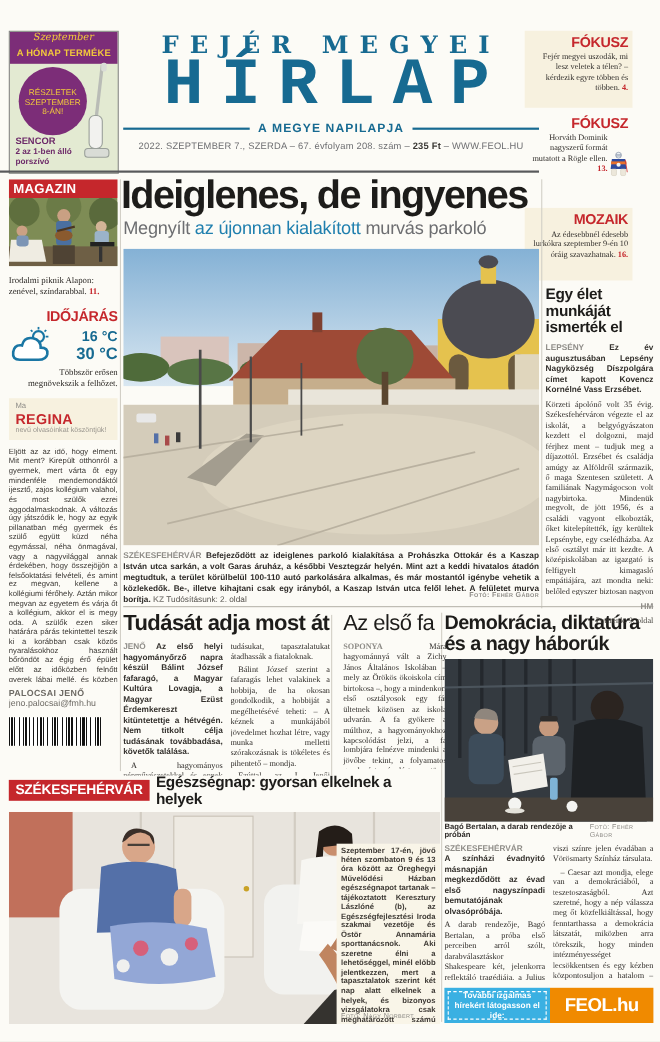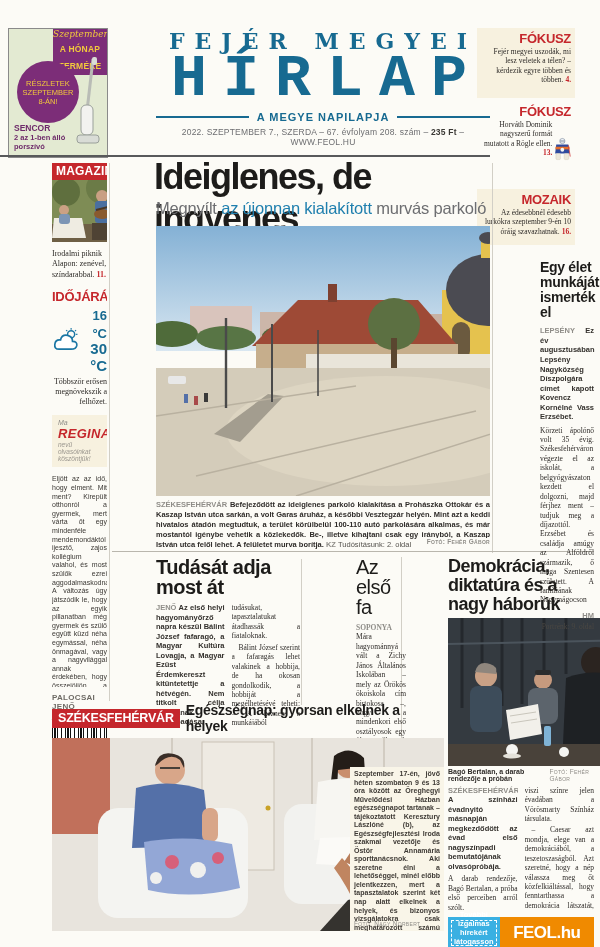--- a/index.html
+++ b/index.html
@@ -2,21 +2,21 @@
 <html lang="hu"><head>
 <meta charset="utf-8">
 <style>
   * { margin:0; padding:0; box-sizing:border-box; }
   html,body { background:#e9e7e0; }
   body { font-family:"Liberation Sans", sans-serif; }
   #page {
     position:relative; width:600px; height:947px; margin:0 auto;
     background:#fcfbf6; overflow:hidden; color:#2e2b28;
   }
-  .abs { position:absolute;padding-left:44px; }
+  .abs { position:absolute; }
 
   
   .body-serif { font-family:"Liberation Serif", serif; font-size:7.5px; line-height:1.26; color:#2e2b28; text-align:justify; }
   .body-serif p { margin:0; }
   .body-serif p.ind { text-indent:7px; margin-top:2px; }
   .lead-sans { font-family:"Liberation Sans", sans-serif; font-weight:bold; font-size:7.5px; line-height:1.27; color:#33302c; text-align:justify; }
   .loc { color:#8f8d88; font-weight:bold; }
   .sigline { text-align:right; }
   .sig { color:#8f8d88; font-weight:bold; font-size:7.5px; }
   .refline { text-align:right; font-family:"Liberation Serif", serif; font-size:7.5px; color:#4a4742; }
@@ -52,21 +52,21 @@
 
   
   .left-col { left:8px; top:163px; width:99px; height:782px; overflow:hidden; }
   .mag-header { background:#c5272c; color:#fff; font-weight:bold; font-size:12px; padding:1px 4px 2px; letter-spacing:.2px; }
   .mag-caption { font-family:"Liberation Serif", serif; font-size:8px; line-height:1.3; margin-top:3px; color:#2e2b28; }
   .weather { margin-top:9px; text-align:right; }
   .weather-row { display:flex; align-items:center; justify-content:space-between; margin-top:2px; }
   .temps { color:#176a91; font-weight:bold; line-height:1.1; text-align:right; }
   .temp1 { font-size:13px; } .temp2 { font-size:15px; display:block; }
   .weather-text { font-family:"Liberation Serif", serif; font-size:8px; line-height:1.25; margin-top:3px; }
-  .nameday { margin-top:8px; background:#f7f1df; padding:4px 6px 5px;font-style:italic; }
+  .nameday { margin-top:8px; background:#f7f1df; padding:4px 6px 5px; }
   .nameday .today { font-size:7px; color:#8f8d88; }
   .nameday .name { color:#c5272c; font-weight:bold; font-size:13px; letter-spacing:.3px; }
   .nameday .greet { font-size:6.5px; color:#9a968e; }
   .ed-title { margin-top:10px; color:#176a91; font-weight:bold; font-size:13.5px; line-height:1.05; letter-spacing:-.3px; }
   .ed-body { margin-top:8px; font-size:7px; line-height:1.23; color:#3a3733; text-align:justify; height:212px; overflow:hidden; }
   .ed-author { margin-top:6px; font-weight:bold; font-size:8px; color:#6d6a64; letter-spacing:.3px; }
   .ed-email { font-size:8px; color:#6d6a64; }
   .barcode { margin-top:8px; width:84px; height:26px;
     background:repeating-linear-gradient(90deg,#111 0 1px,#fff 1px 2px,#111 2px 4px,#fff 4px 5px,#111 5px 6px,#fff 6px 9px,#111 9px 10px,#fff 10px 13px); }
 
@@ -91,21 +91,21 @@
   .cols .col { flex:1; height:122px; overflow:hidden; }
   .a2-body { margin-top:6px; height:116px; overflow:hidden; }
   .a3-photo { width:190px; height:148px; margin-top:4px; overflow:hidden; }
   .a3-capline { display:flex; justify-content:space-between; align-items:baseline; margin-top:2px; }
   .a3-cap { font-size:7px; font-weight:bold; color:#2e2b28; }
   .a3-cols { display:flex; gap:7px; margin-top:4px; }
   .a3-cols .col { flex:1; height:124px; overflow:hidden; }
   .promo { display:flex; margin-top:7px; height:32px; }
   .promo-blue { flex:1; background:#3ab0e2; display:flex; align-items:center; justify-content:center; padding:3px; }
   .promo-blue .inner { border:1px dashed #fff; width:100%; height:100%; display:flex; align-items:center; justify-content:center; text-align:center; color:#fff; font-weight:bold; font-size:7.5px; line-height:1.2; padding:2px; }
-  .promo-orange { width:106px; background:#f08a00; color:#fff; display:flex; align-items:center; justify-content:center; font-weight:bold; font-size:17px; letter-spacing:-.5px; }
+  .promo-orange { width:94px; background:#f08a00; color:#fff; display:flex; align-items:center; justify-content:center; font-weight:bold; font-size:17px; letter-spacing:-.5px; }
 
   
   .article4 { left:8px; top:702px; width:392px; }
   .a4-head { display:flex; align-items:center; gap:6px; }
   .a4-loc { background:#c5272c; color:#fff; font-weight:bold; font-size:12.5px; padding:2px 6px 3px; letter-spacing:-.2px; }
   .a4-title { font-weight:bold; font-size:14px; color:#1d1c1a; letter-spacing:-.3px; }
   .a4-photo { position:relative; margin-top:4px; width:392px; height:193px; overflow:hidden; }
   .a4-overlay { position:absolute; right:0; top:29px; width:94px; height:164px; background:#f9f5e8; padding:3px 4px; font-weight:bold; font-size:7px; line-height:1.22; color:#3e3a35; text-align:justify; }
   .a4-overlay .credit { position:absolute; left:4px; bottom:3px; font-weight:normal; }
 
@@ -167,21 +167,21 @@
         <path d="M6 18 L38 18 L41 42 L3 42 Z" fill="#2e4a9e"></path>
         <rect x="4" y="24" width="37" height="7" fill="#e8702a"></rect>
         <circle cx="22" cy="32" r="5" fill="#f4f4f1"></circle>
         <rect x="5" y="42" width="12" height="16" rx="3" fill="#ece7da" stroke="#c8c0ac"></rect>
         <rect x="27" y="42" width="12" height="16" rx="3" fill="#ece7da" stroke="#c8c0ac"></rect>
         <line x1="38" y1="20" x2="43" y2="50" stroke="#c33" stroke-width="2"></line>
       </svg>
     </div>
   </div>
 
-  <div class="abs sidebox cream" style="top:189px;height:56px;">
+  <div class="abs sidebox cream" style="top:189px;height:66px;">
     <div class="sectionlabel">MOZAIK</div>
     <div class="body-serif"><span>Az édesebbnél édesebb lurkókra szeptember 9-én 10 óráig szavazhatnak. </span><span class="pageref">16.</span></div>
   </div>
 
   <div class="vrule" style="left:109px;top:163px;height:538px;"></div>
   <div class="vrule" style="left:492px;top:163px;height:390px;"></div>
   <div class="vrule" style="left:401px;top:557px;height:372px;"></div>
   <div class="vrule" style="left:301px;top:559px;height:146px;"></div>
 
   <div class="abs left-col">

